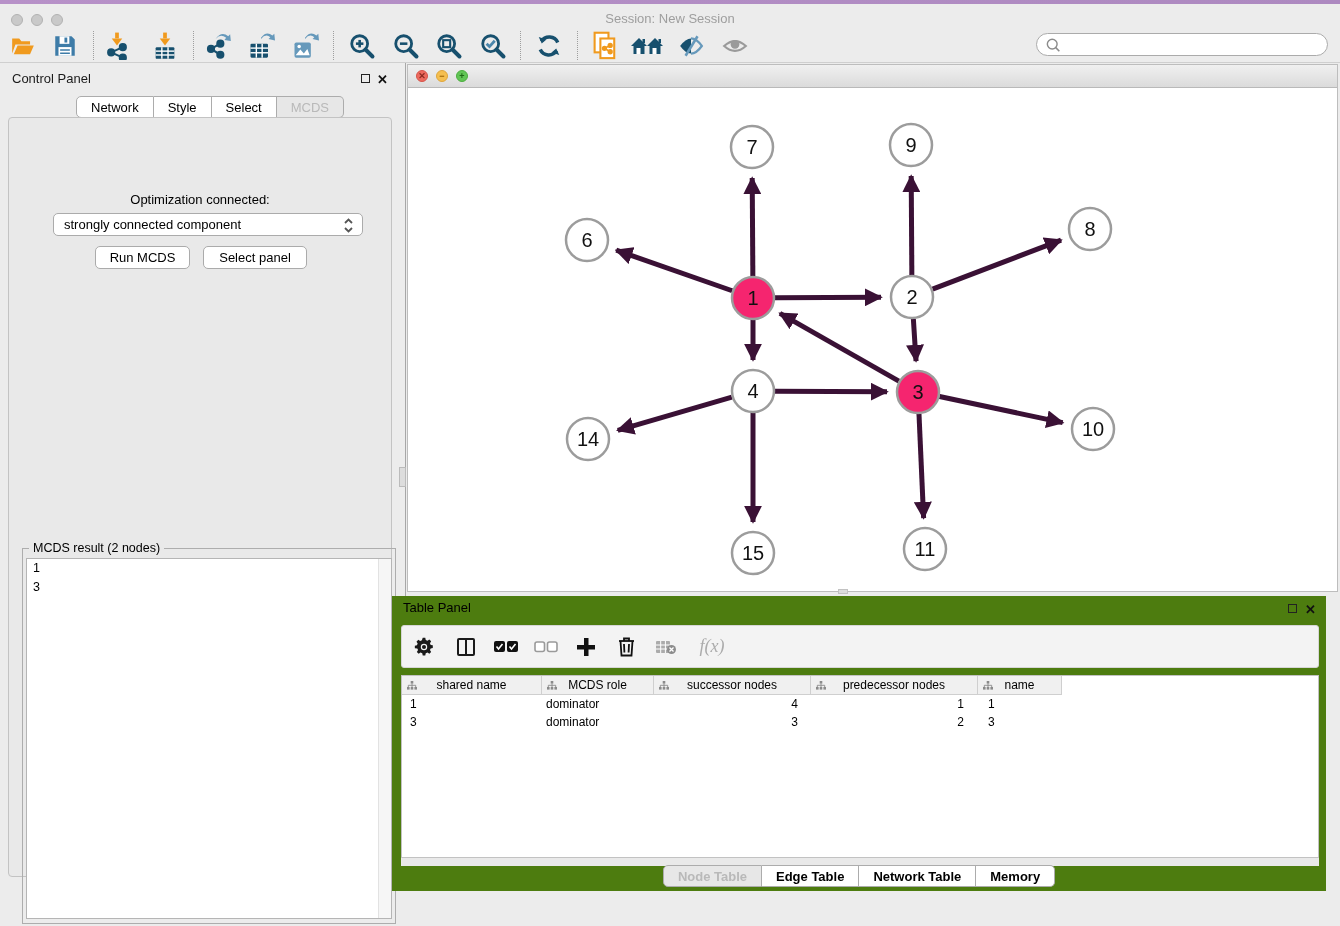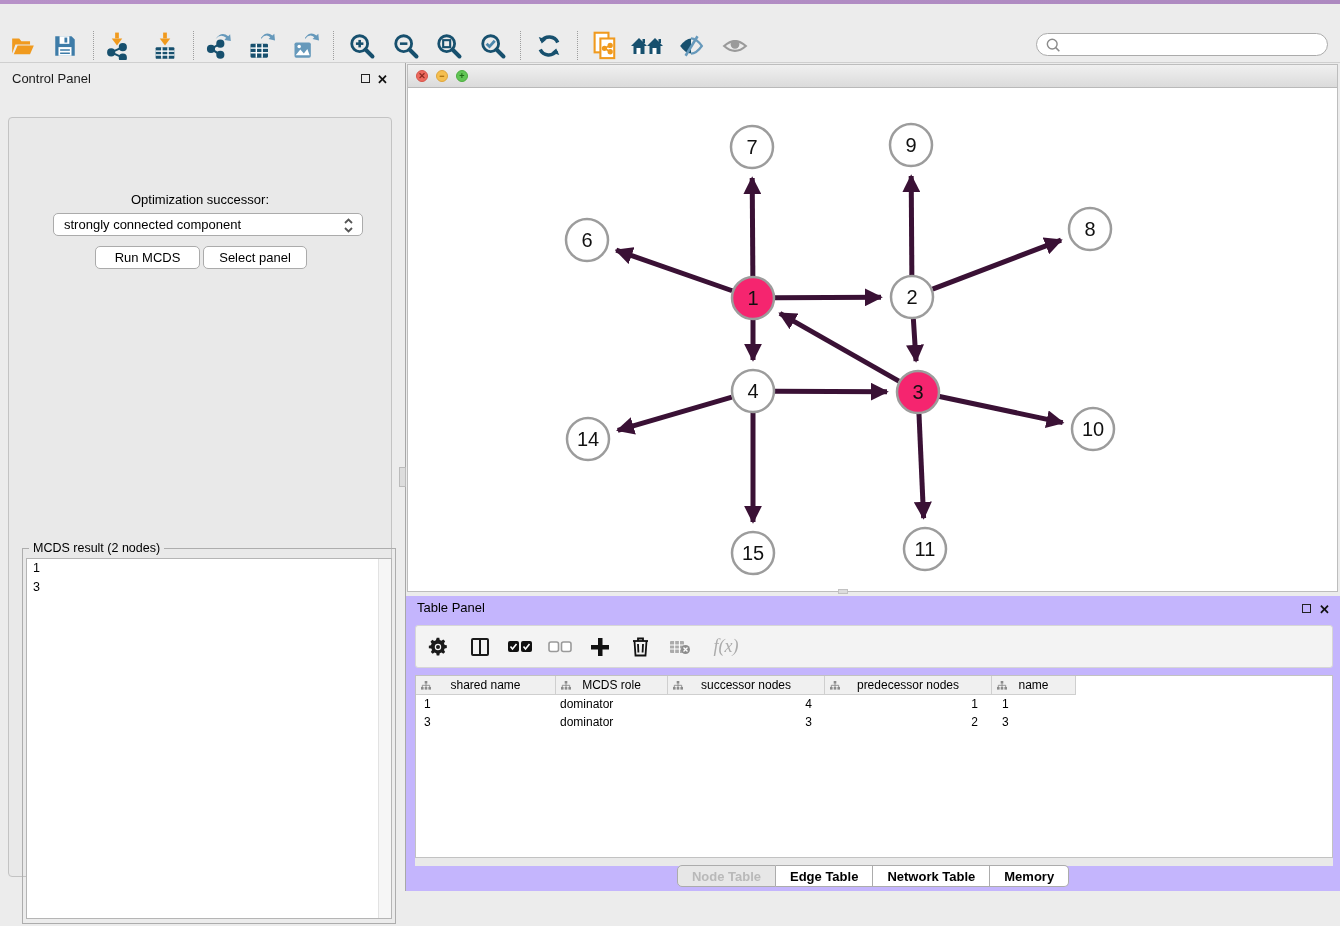--- a/index.html
+++ b/index.html
@@ -67,21 +67,21 @@
   .netframe { position:absolute; left:407px; top:64px; width:931px; height:528px;
     border:1px solid #BDBDBD; background:#fff; }
   .net-titlebar { position:absolute; left:0; top:0; width:100%; height:23px;
     background:linear-gradient(#F0F0F0,#DBDBDB); border-bottom:1px solid #B9B9B9; }
   .mac-btn { position:absolute; top:5px; width:12px; height:12px; border-radius:50%;
     font-size:9px; font-weight:bold; text-align:center; line-height:11px; }
   .net-title { position:absolute; top:4px; width:100%; text-align:right; font-size:17px; color:#111;margin-top:29px; }
   .net-canvas { position:absolute; left:0; top:23px; right:0; bottom:0; background:#fff; }
 
   
-  .tp { position:absolute; left:406px; top:596px; width:934px; height:295px; background:#c4b5fd; }
+  .tp { position:absolute; left:392px; top:596px; width:934px; height:295px; background:#4d7c0f; }
   .tp-title { position:absolute; left:11px; top:4px; font-size:13px; }
   .tp-toolbar { position:absolute; left:9px; top:29px; width:918px; height:43px; background:#F3F3F3;
     border:1px solid #D6D6D6; border-radius:3px; display:flex; align-items:center; }
   .tpi { display:flex; align-items:center; justify-content:center; height:30px; cursor:default; }
   .fx { font-family:"Liberation Serif", serif; font-style:italic; font-size:18px; color:#ABABAB; }
   .tbl { position:absolute; left:9px; top:79px; width:918px; height:183px; background:#fff;
     border:1px solid #C2C2C2; }
   .tbl-header { position:absolute; left:0; top:0; height:19px; display:flex; }
   .th-cell { height:19px; background:#F0F0F0; border-right:1px solid #CFCFCF;
     border-bottom:1px solid #CFCFCF; font-size:12px; display:flex; align-items:center;
@@ -102,20 +102,26 @@
   .mem-btn { position:absolute; right:8px; top:6px; height:24px; padding:0 10px 0 8px; background:#fff;
     border:1px solid #B5B5B5; border-radius:4px; display:flex; align-items:center; gap:5px; font-size:12px; }
   .mem-dot { width:10px; height:12px; border-radius:50%; background:#1E9E3C; }
 </style>
 </head>
 <body>
 
 <div id="app">
   <div class="desktop-strip"></div>
 
+  <div class="titlebar">
+    <span class="tl-circle" style="left:11px"></span>
+    <span class="tl-circle" style="left:31px"></span>
+    <span class="tl-circle" style="left:51px"></span>
+    <div class="win-title">Session: New Session</div>
+  </div>
 
   <div class="toolbar">
     <span class="tb-icon" style="left:6px">
       <svg width="28" height="26" viewBox="0 0 24 24">
           <path d="M2,19 V5 h6.5 l2,2.5 h8 v3 H5 Z" fill="#F09A1E"></path>
           <path d="M3.5,19.5 L7,11.5 h15 l-3.5,8 Z" fill="#F09A1E"></path>
         </svg>
     </span>
     <span class="tb-icon" style="left:48px">
       <svg width="26" height="26" viewBox="0 0 24 24">
@@ -273,32 +279,38 @@
           <line x1="14" y1="12" x2="18" y2="16" stroke="#8C8C8C" stroke-width="1.8"></line>
         </svg>
       <input value="" style="">
     </span>
   </div>
 
   <div class="cp">
     <div class="cp-header-label">Control Panel</div>
     <span class="float-box" style="left:361px; top:11px"></span>
     <span class="close-x" style="left:377px; top:11px">✕</span>
+    <div class="cp-tabs">
+      <span class="tab-seg first">Network</span>
+      <span class="tab-seg">Style</span>
+      <span class="tab-seg">Select</span>
+      <span class="tab-seg last active">MCDS</span>
+    </div>
     <div class="cp-body">
-      <div class="opt-label">Optimization successor:</div>
+      <div class="opt-label">Optimization connected:</div>
       <div class="dropdown">
         <span>strongly connected component</span>
         <span class="dd-stepper">
           <svg width="11" height="17" viewBox="0 0 11 17" fill="none" stroke="#555" stroke-width="1.8">
               <path d="M2,6 L5.5,2.5 9,6"></path>
               <path d="M2,11 L5.5,14.5 9,11"></path>
             </svg>
         </span>
       </div>
-      <div class="btn" style="left:86px; top:128px; width:105px">Run MCDS</div>
+      <div class="btn" style="left:86px; top:128px; width:95px">Run MCDS</div>
       <div class="btn" style="left:194px; top:128px; width:104px">Select panel</div>
       <div class="mcds-box">
         <div class="mcds-legend">MCDS result (2 nodes)</div>
         <div class="mcds-list">
           <div>
               <div class="mcds-item">1</div>
               <div class="mcds-item">3</div>
             </div>
           <div class="mcds-scroll"></div>
         </div>

